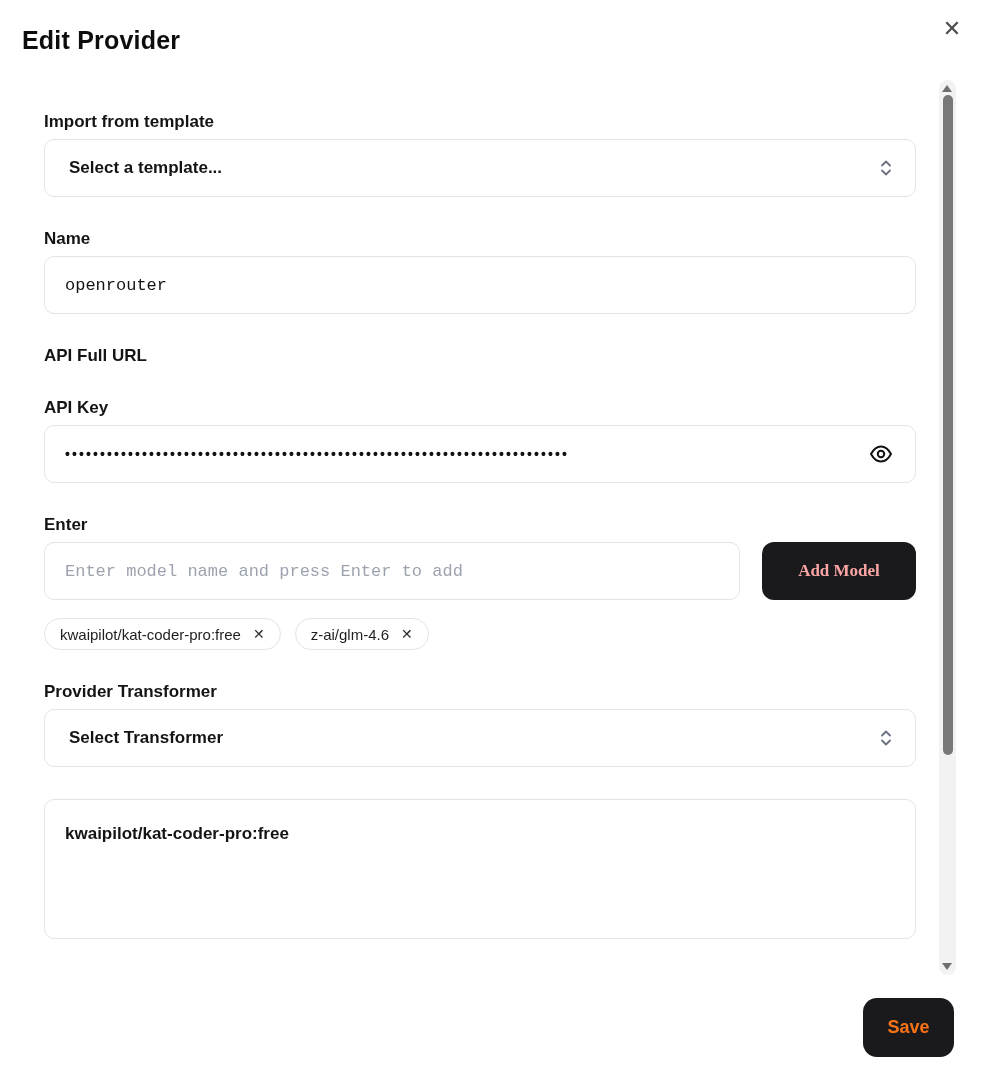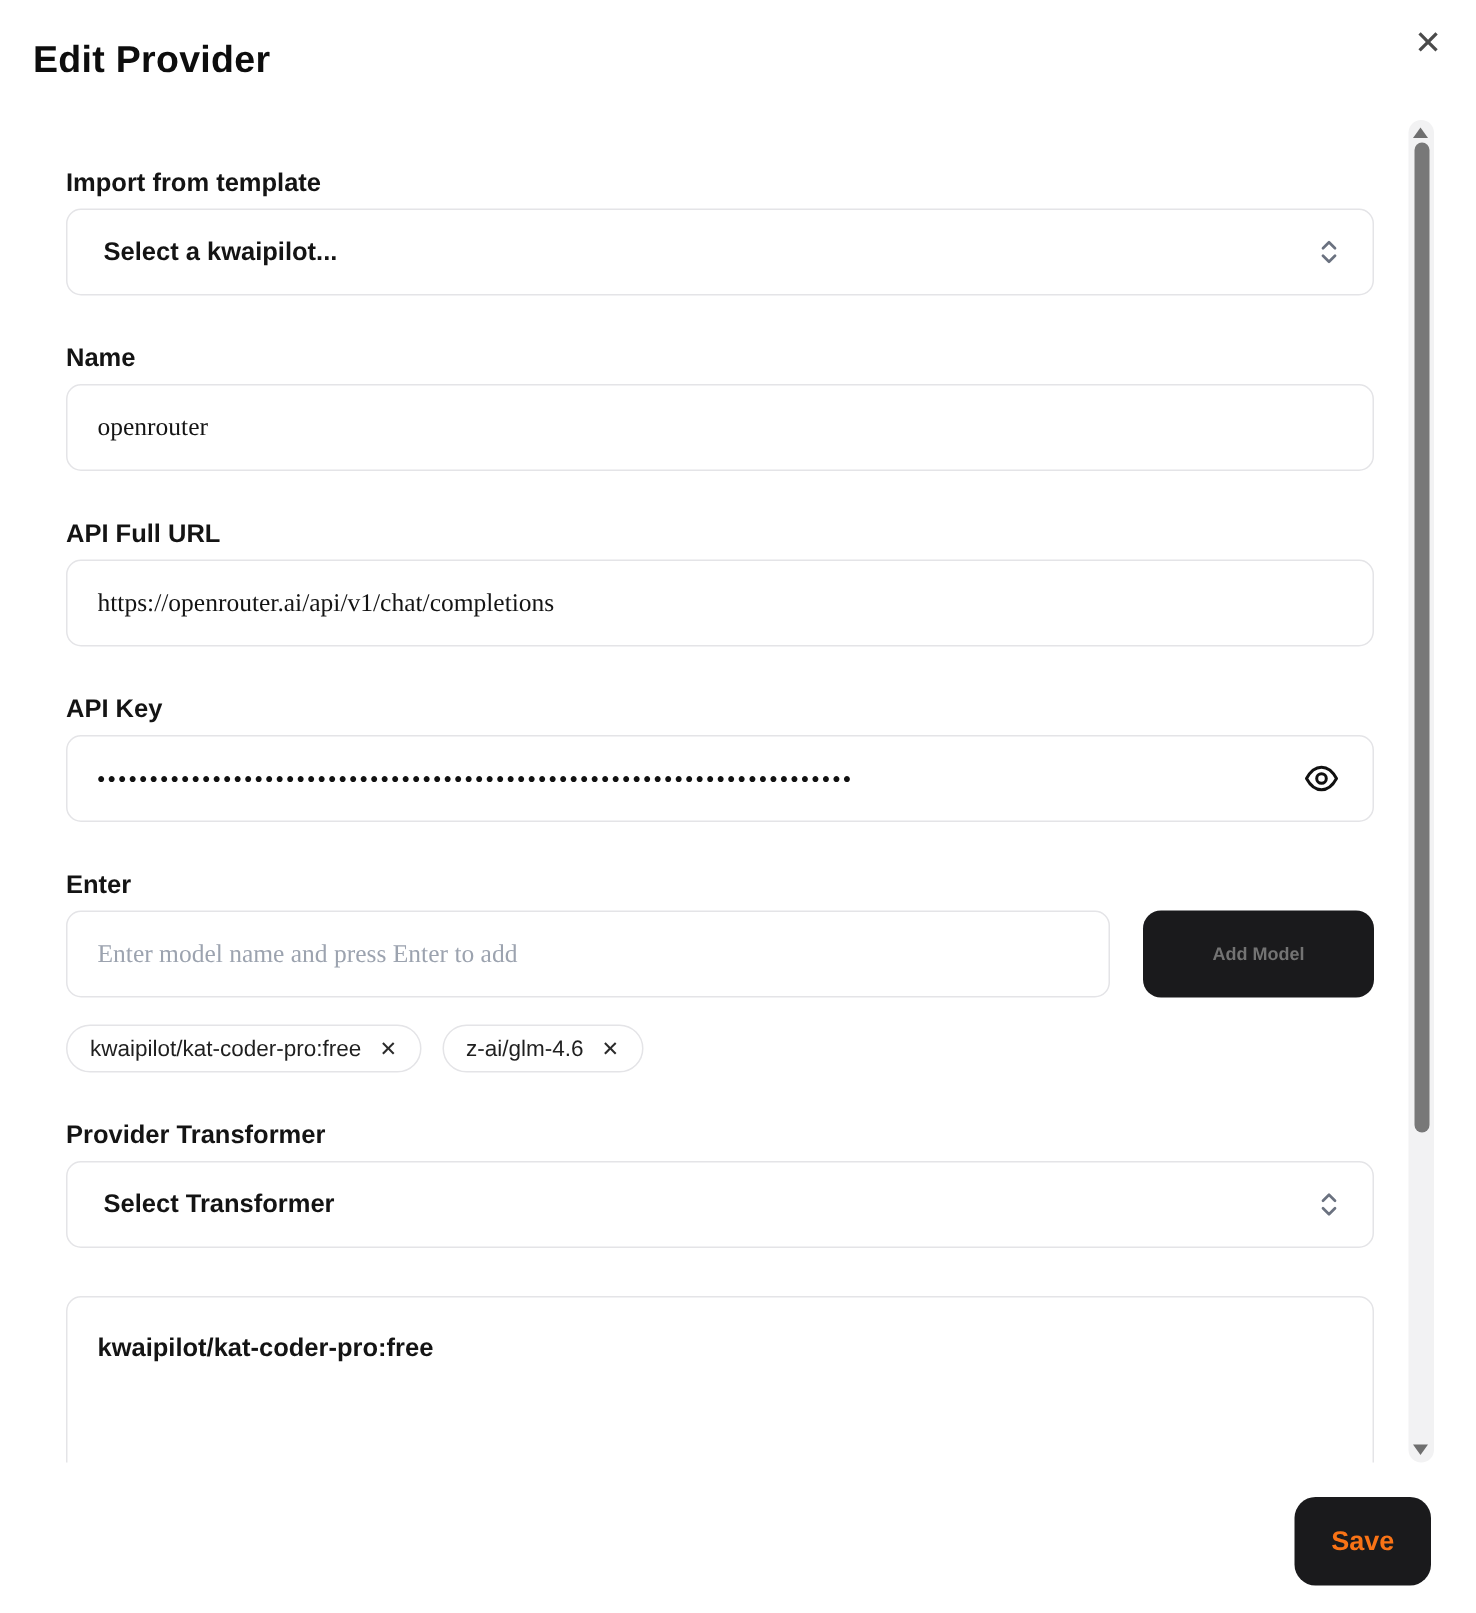--- a/index.html
+++ b/index.html
@@ -69,21 +69,21 @@
   .select-chevrons { margin-left: auto; display: flex; color: #6b7280; }
 
   input.text-input {
     width: 100%;
     height: 58px;
     border: 1px solid #e4e4e7;
     border-radius: 10px;
     background: #ffffff;
     padding: 0 20px;
     font-size: 17px;
-    font-family: Liberation Serif, serif;
+    font-family: Liberation Mono, monospace;
     color: #141414;
     outline: none;
   }
   input.text-input::placeholder { color: #9ca3af; }
 
   
   .password-box { padding-right: 18px; }
   .masked-value {
     font-size: 14px;
     font-weight: 700;
@@ -101,26 +101,26 @@
     flex: none;
   }
 
   
   .models-row { display: flex; gap: 22px; border-radius: 20px; }
   .models-row input.text-input { flex: 1; }
   .add-model-btn {
     flex: none;
     width: 154px; height: 58px;
     background: #1a1a1c;
-    color: #737373;
+    color: #fca5a5;
     border: none;
     border-radius: 12px;
-    font-size: 12px;
+    font-size: 17px;
     font-weight: 700;
-    font-family: Liberation Sans, sans-serif;
+    font-family: Liberation Serif, serif;
     cursor: pointer;
   }
 
   
   .chips-row { display: flex; gap: 14px; margin-top: -8px; margin-bottom: 32px; }
   .chip {
     display: inline-flex;
     align-items: center;
     height: 32px;
     border: 1px solid #e4e4e7;
@@ -207,38 +207,37 @@
 <button class="close-btn">
   <span>✕</span>
 </button>
 
 <div class="scroll-area">
   <div class="scroll-inner">
 
     <div class="field-group">
       <label class="field-label">Import from template</label>
       <div class="box select-box">
-        <span class="select-value">Select a kwaipilot...</span>
+        <span class="select-value">Select a template...</span>
         <span class="select-chevrons">
           <svg width="14" height="20" viewBox="0 0 14 20" fill="none" stroke="#6b7280" stroke-width="1.8" stroke-linecap="round" stroke-linejoin="round">
             <path d="M3 7.5 L7 3.5 L11 7.5"></path>
             <path d="M3 12.5 L7 16.5 L11 12.5"></path>
           </svg>
         </span>
       </div>
     </div>
 
     <div class="field-group">
       <label class="field-label">Name</label>
       <input class="text-input" type="text" value="openrouter" style="">
     </div>
 
     <div class="field-group">
       <label class="field-label">API Full URL</label>
-      <input class="text-input" type="text" value="https://openrouter.ai/api/v1/chat/completions" style="">
     </div>
 
     <div class="field-group">
       <label class="field-label">API Key</label>
       <div class="box password-box">
         <span class="masked-value">••••••••••••••••••••••••••••••••••••••••••••••••••••••••••••••••••••••••</span>
         <button class="eye-btn">
           <span>
             <svg width="24" height="24" viewBox="0 0 24 24" fill="none" stroke="#111111" stroke-width="2" stroke-linecap="round" stroke-linejoin="round">
               <path d="M2 12 C5 6.5 9 4.5 12 4.5 C15 4.5 19 6.5 22 12 C19 17.5 15 19.5 12 19.5 C9 19.5 5 17.5 2 12 Z"></path>

